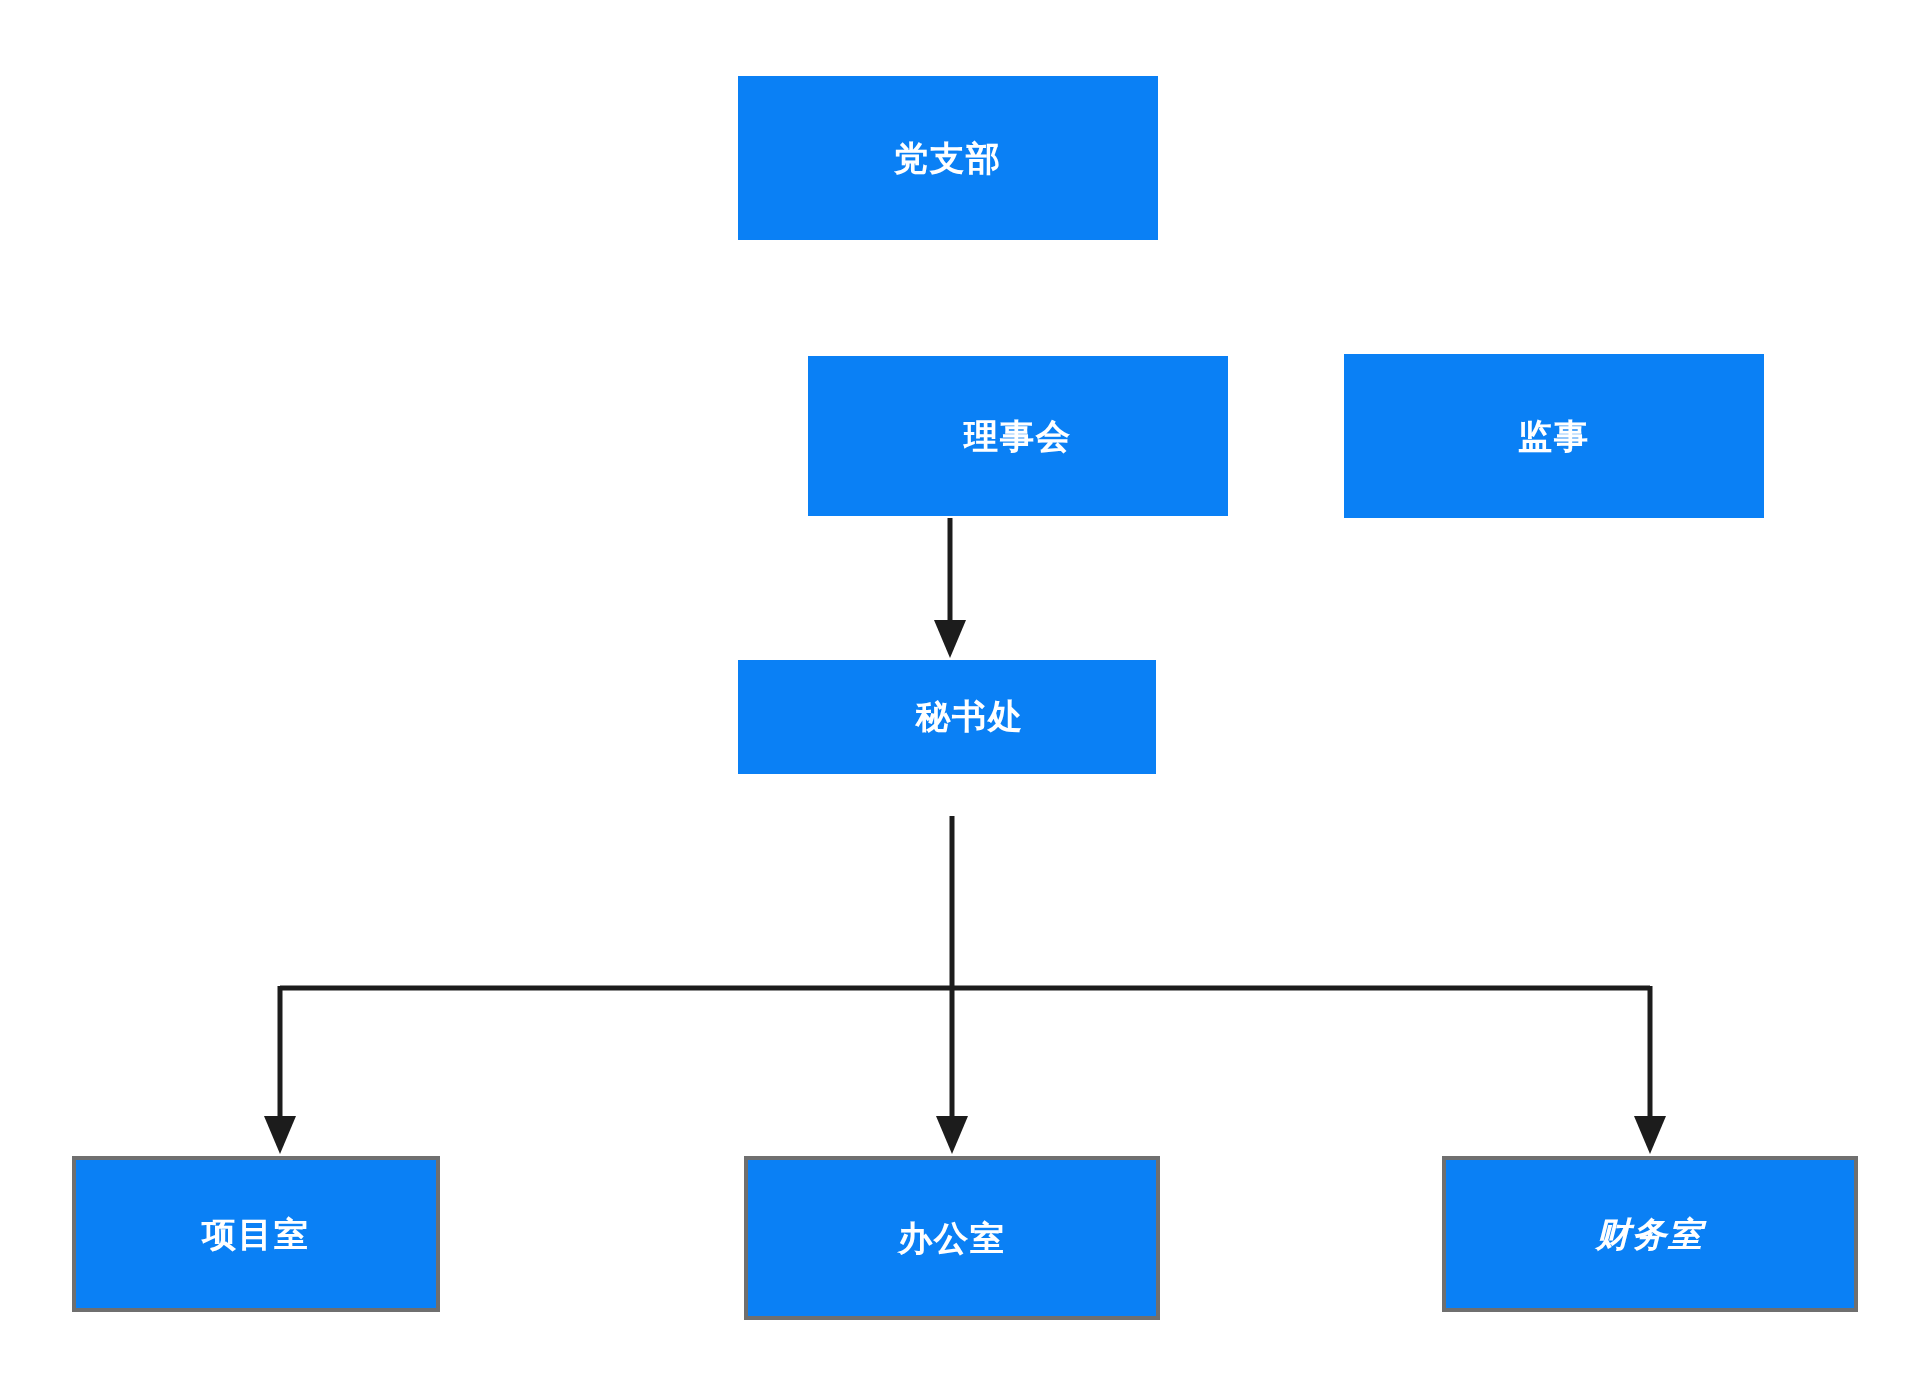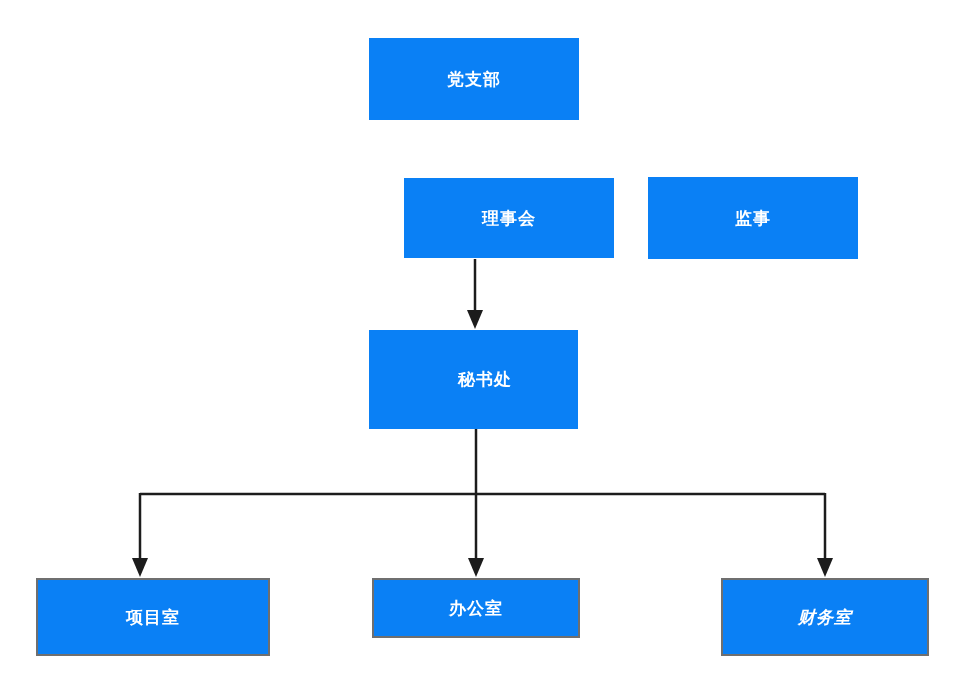--- a/index.html
+++ b/index.html
@@ -46,24 +46,24 @@
     justify-content: center;
     font-size: 17px;
     font-weight: bold;
     letter-spacing: 1px;
   }
   .node.bordered {
     border: 2px solid var(--node-border);
   }
   .n-party     { left: 369px; top: 38px;  width: 210px; height: 82px; }
   .n-council   { left: 370px; top: 178px; width: 210px; height: 80px; margin-left: 34px; }
-  .n-superv    { left: 648px; top: 177px; width: 210px; height: 82px; }
-  .n-secret    { left: 369px; top: 330px; width: 209px; height: 99px; padding-left: 23px; }
-  .n-project   { left: 36px;  top: 578px; width: 234px; height: 78px; }
-  .n-office    { left: 372px; top: 578px; width: 208px; height: 60px; }
+  .n-superv    { left: 672px; top: 177px; width: 210px; height: 82px; }
+  .n-secret    { left: 369px; top: 330px; width: 209px; height: 57px; padding-left: 23px; }
+  .n-project   { left: 36px;  top: 578px; width: 184px; height: 78px; }
+  .n-office    { left: 372px; top: 578px; width: 208px; height: 82px; }
   .n-finance   { left: 721px; top: 578px; width: 208px; height: 78px; font-style: italic; }
 </style>
 </head>
 <body>
 
 <div class="canvas">
 
   <svg class="connector-layer" viewBox="0 0 965 693" xmlns="http://www.w3.org/2000/svg">
 
     <g>

